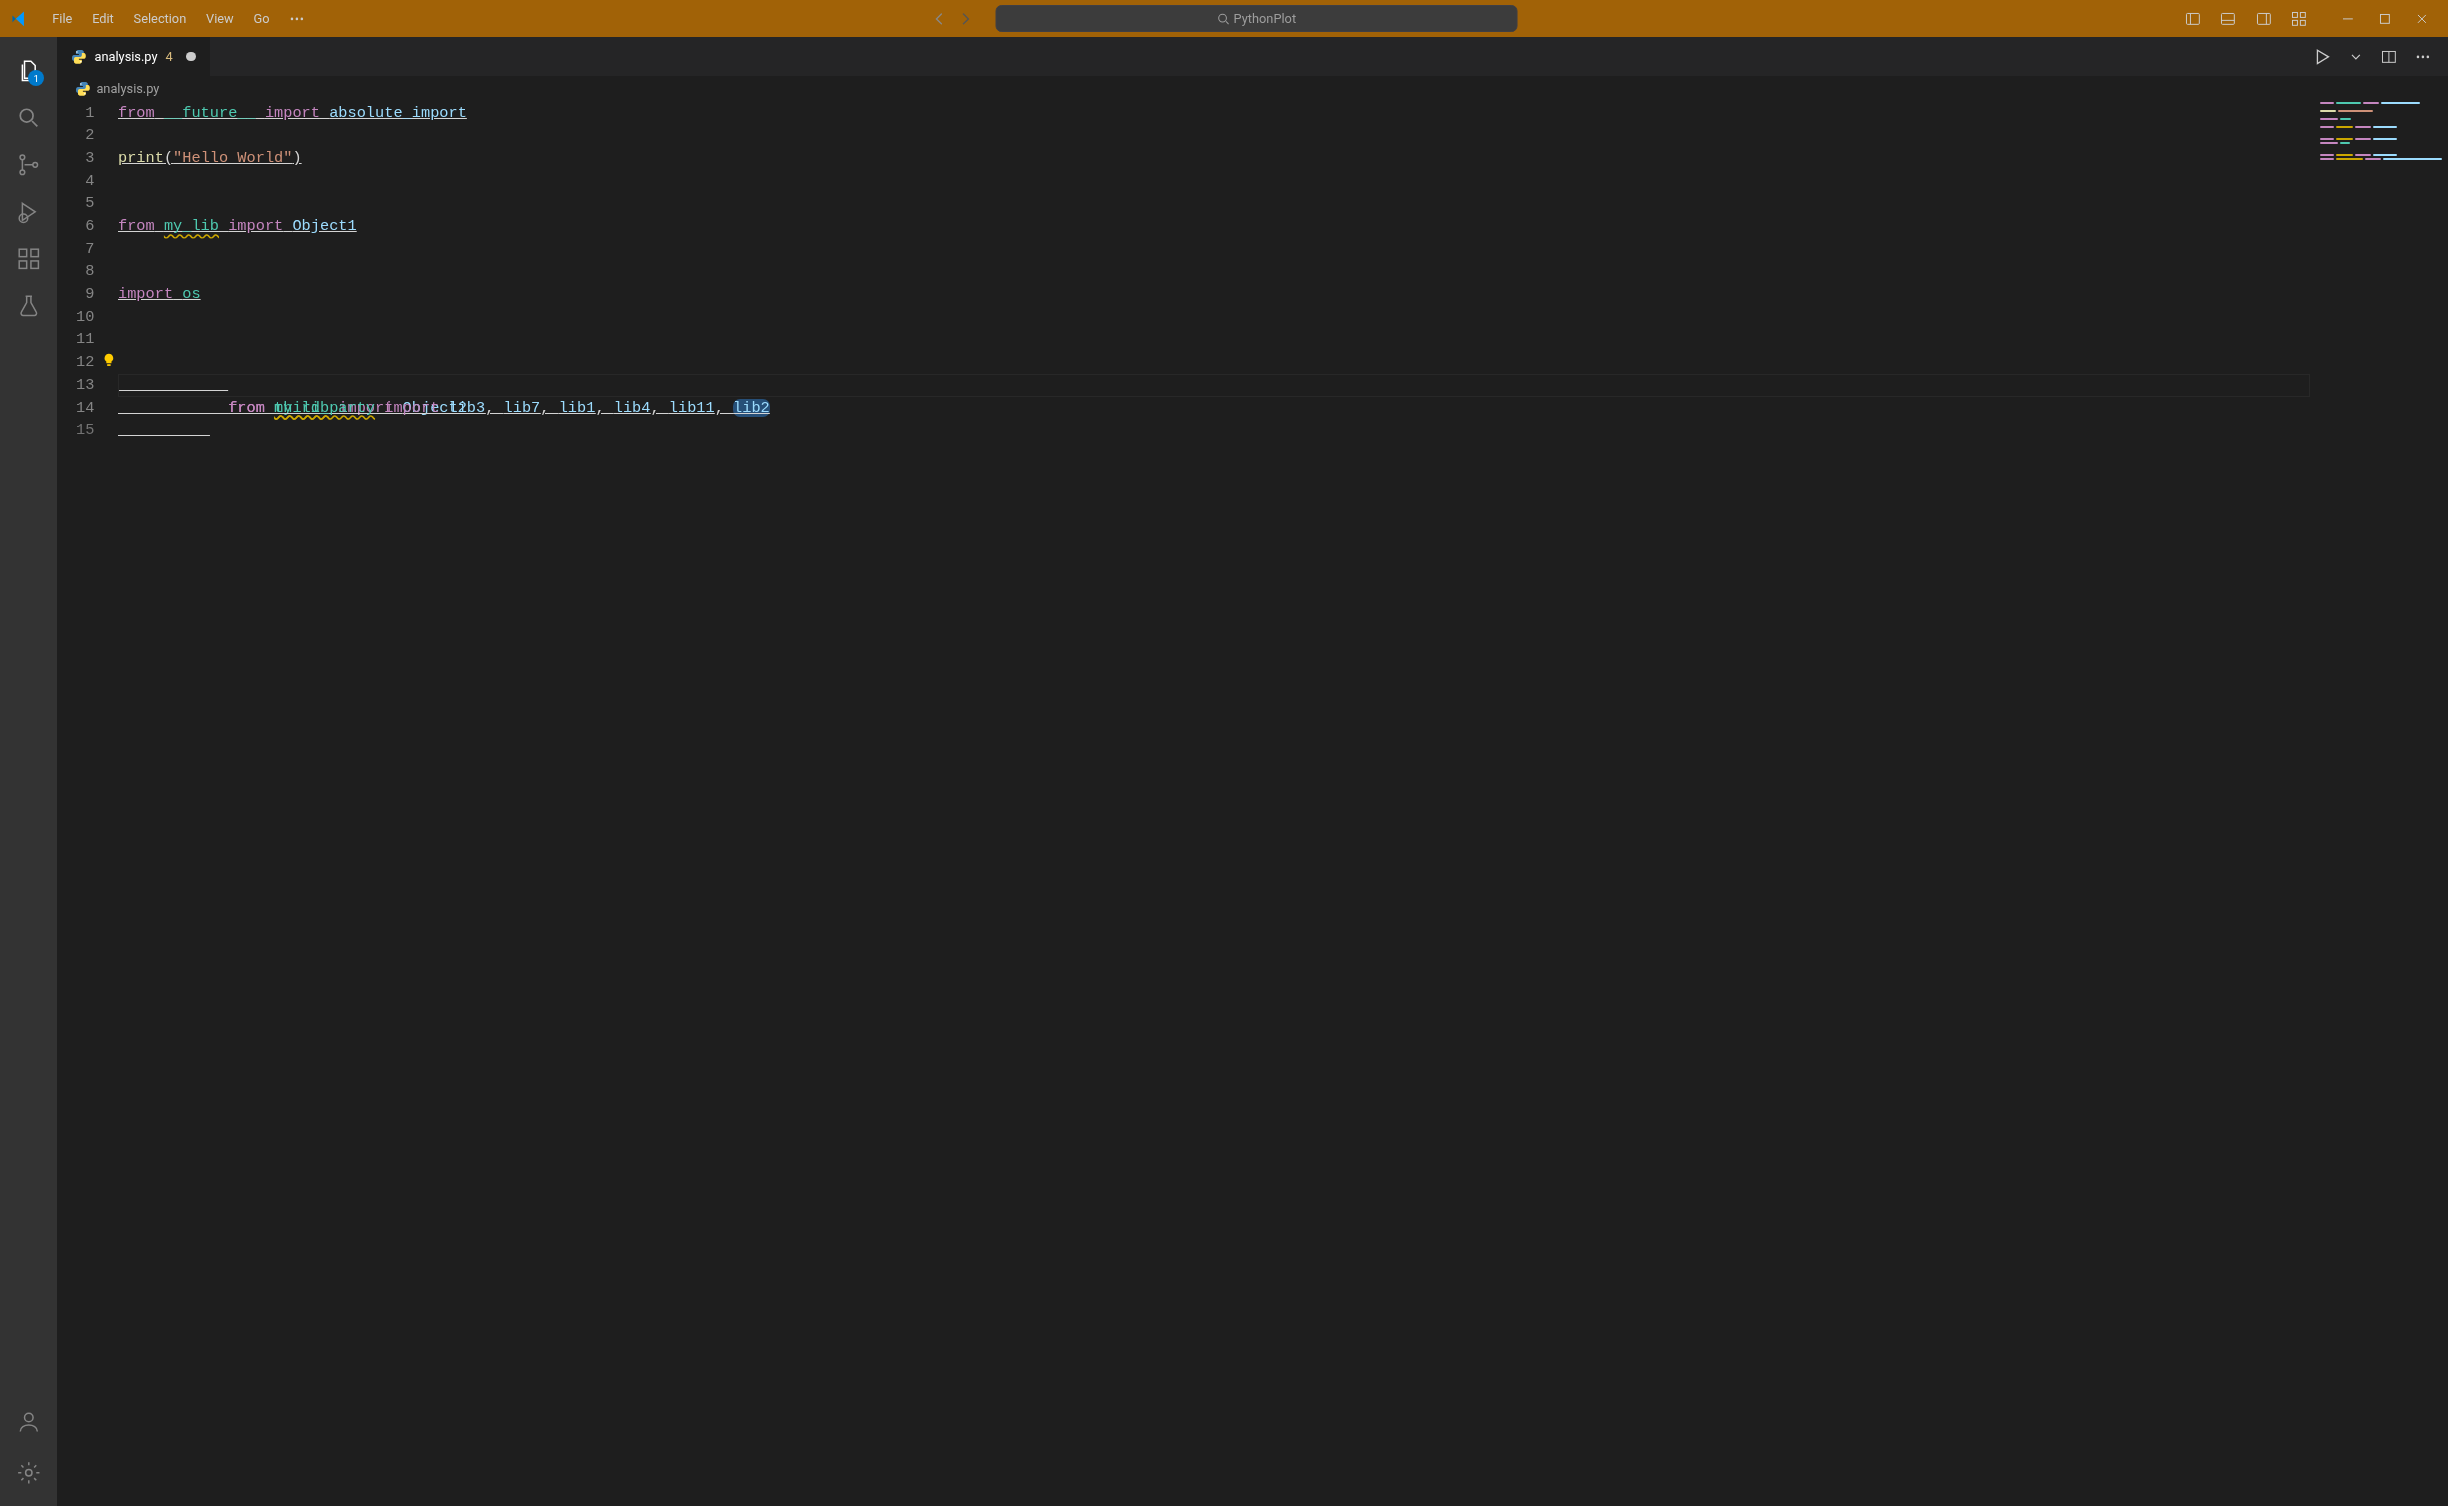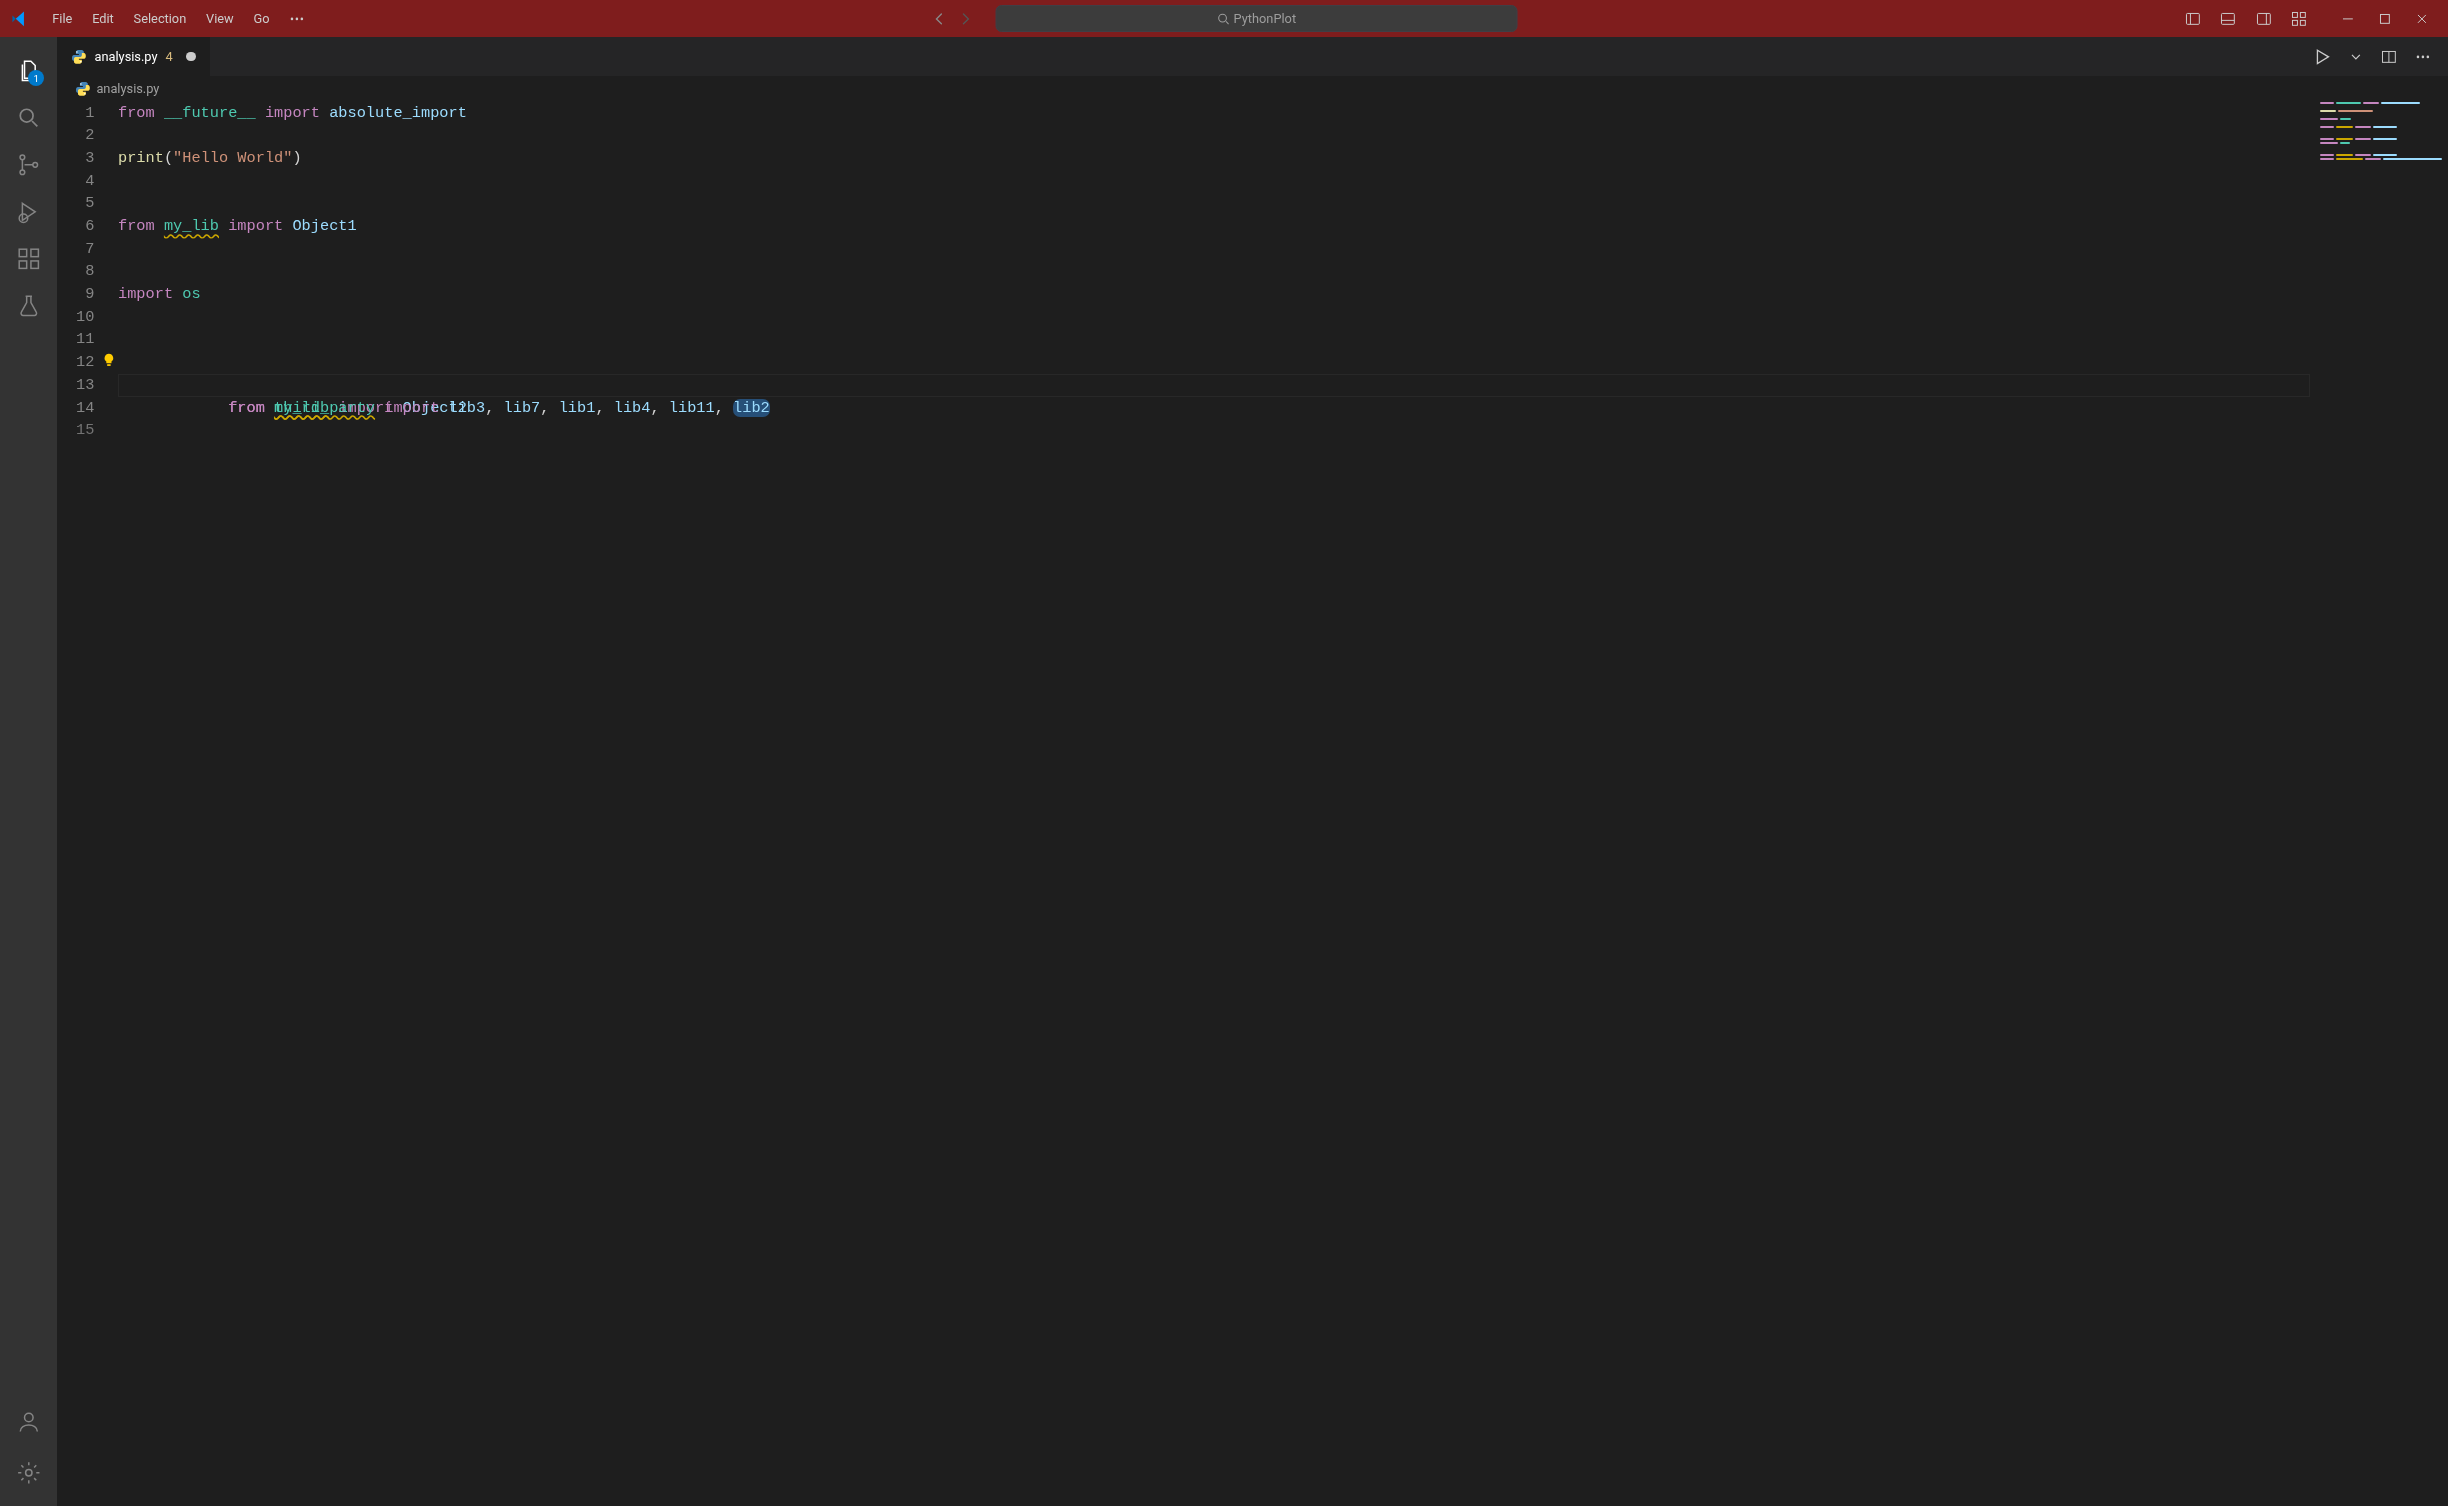--- a/index.html
+++ b/index.html
@@ -6,21 +6,21 @@
   html, body {
     width: 100%; height: 100%;
     background: #1e1e1e;
     color: #cccccc;
     font-family: -apple-system, BlinkMacSystemFont, "Segoe UI", Roboto, sans-serif;
     font-size: 12.8px;
     overflow: hidden;
   }
   .titlebar {
     height: 37px;
-    background: #7f1d1d;
+    background: #a16207;
     display: flex;
     align-items: center;
     padding: 0 7.9px;
     position: relative;
   }
   .titlebar-left { display: flex; align-items: center; gap: 2px; }
   .logo-icon {
     width: 23.6px; height: 23.6px;
     display: flex; align-items: center; justify-content: center;
     margin-right: 9.9px;
@@ -119,21 +119,21 @@
     background:#1e1e1e;
   }
   .bc-icon { width:15.8px;height:15.8px;display:flex;align-items:center;justify-content:center; }
 
   .editor-body { flex:1; display:flex; position:relative; }
   .editor-scroll { flex:1; display:flex; font-family: Consolas, "Courier New", monospace; font-size:15.3px; line-height:22.7px; }
   .gutter { width: 61px; text-align:right; padding-right: 23.6px; color:#858585; user-select:none; }
   .gutter .ln { height:22.7px; }
   .gutter .ln.active { color:#737373; }
   .code-area { flex:1; position:relative; padding-right: 138px; }
-  .code-line { height:22.7px; white-space: pre; color:#d4d4d4; position:relative; }
+  .code-line { height:22.7px; white-space: pre; color:#d4d4d4; position:relative;text-decoration:underline; }
   .tok-kw { color:#c586c0; }
   .tok-mod { color:#4ec9b0; }
   .tok-wavy { text-decoration: underline wavy #cca700; text-decoration-skip-ink: none; text-underline-offset: 3px; }
   .tok-fn { color:#dcdcaa; }
   .tok-str { color:#ce9178; }
   .tok-var { color:#9cdcfe; }
   .selected-bg { background:#264f78; padding:0;border-radius:7px; }
   .current-line-border { position:absolute; left:0; right:0; top:0; bottom:0; border:1px solid #282828; pointer-events:none; }
   .lightbulb {
     position:absolute;

